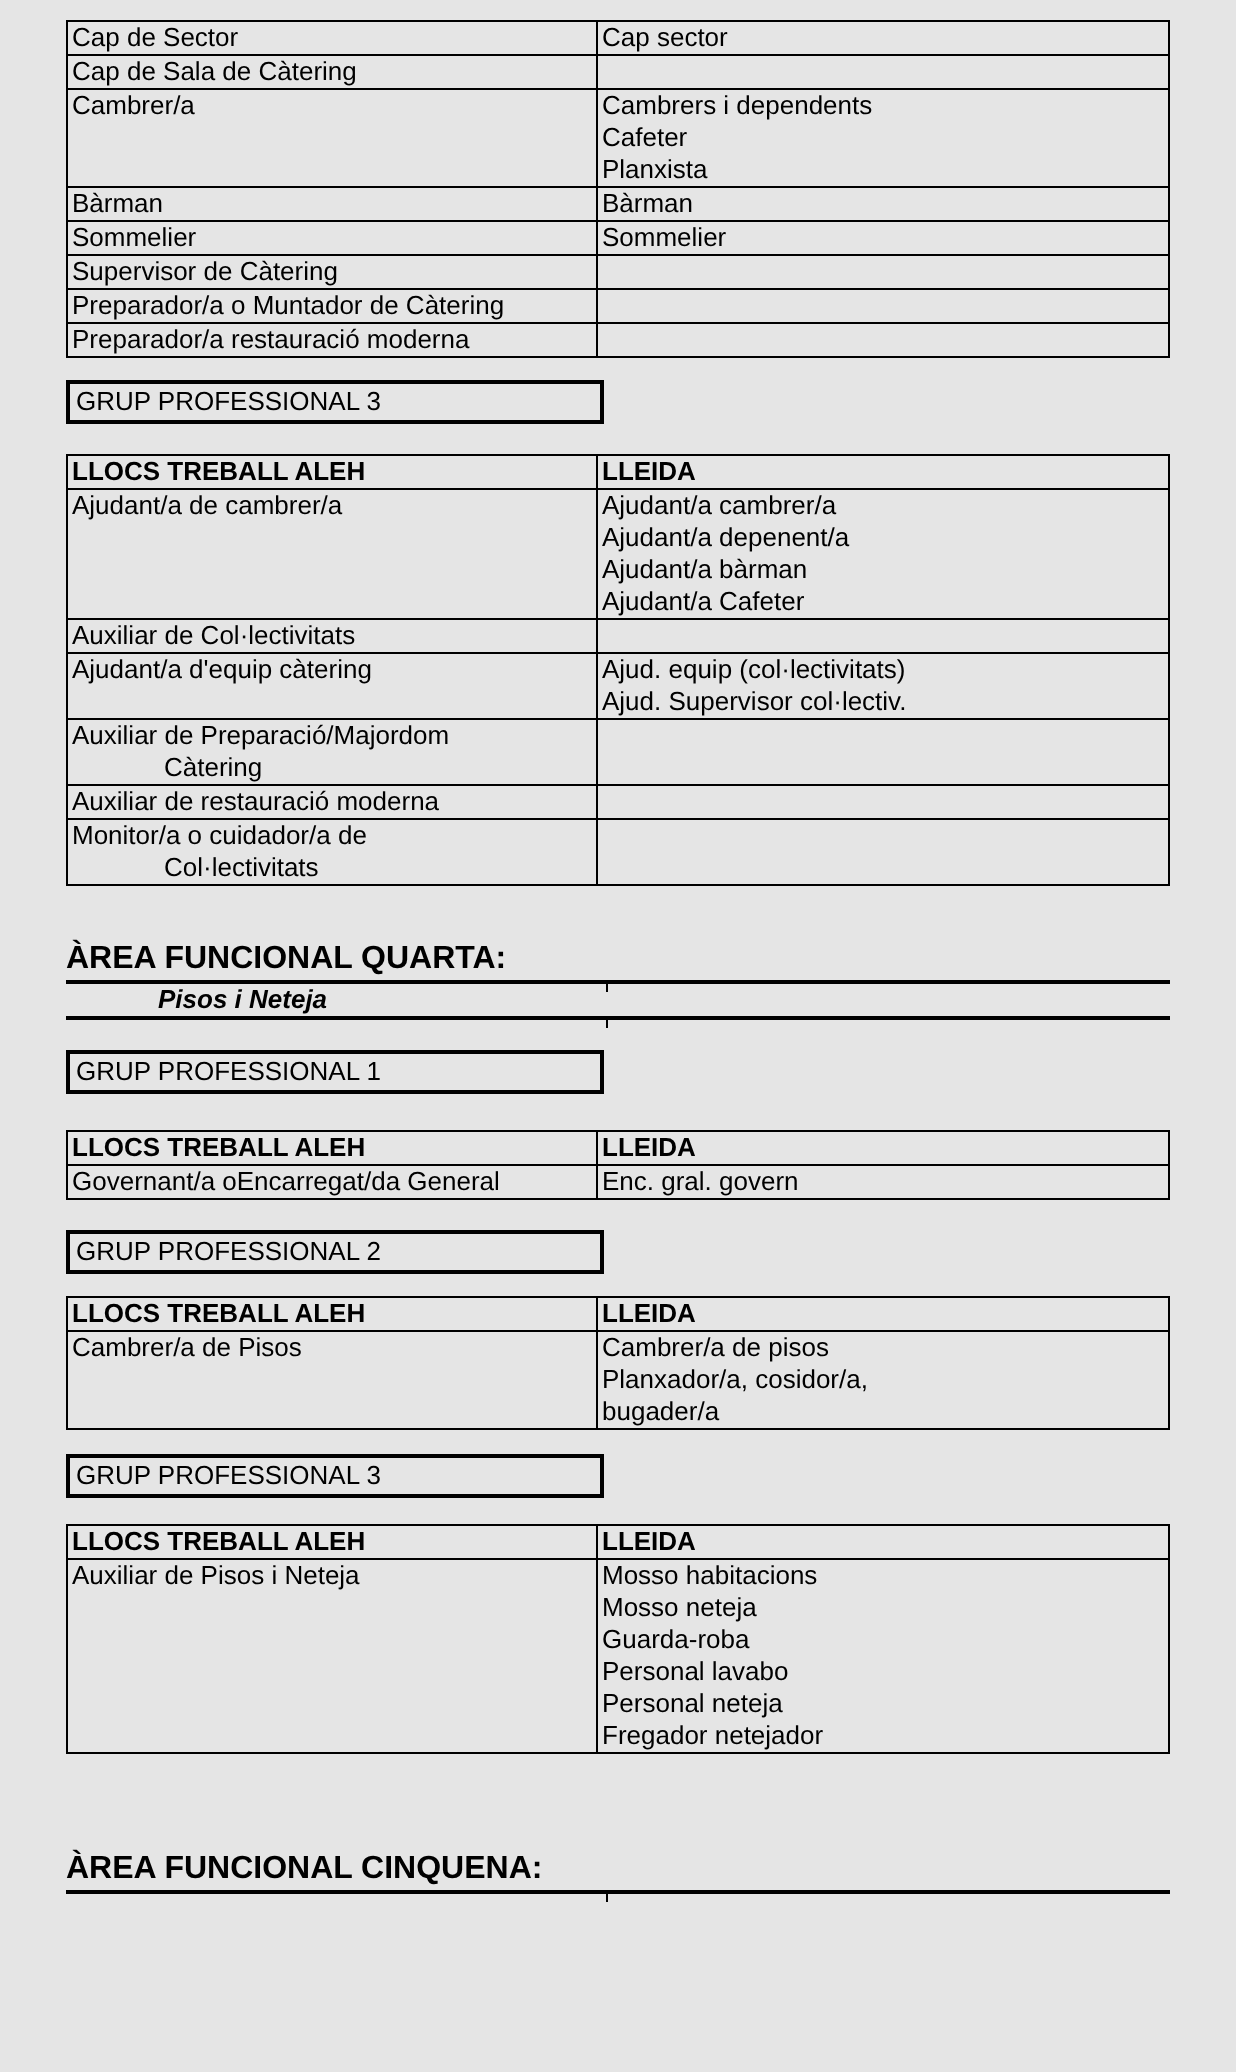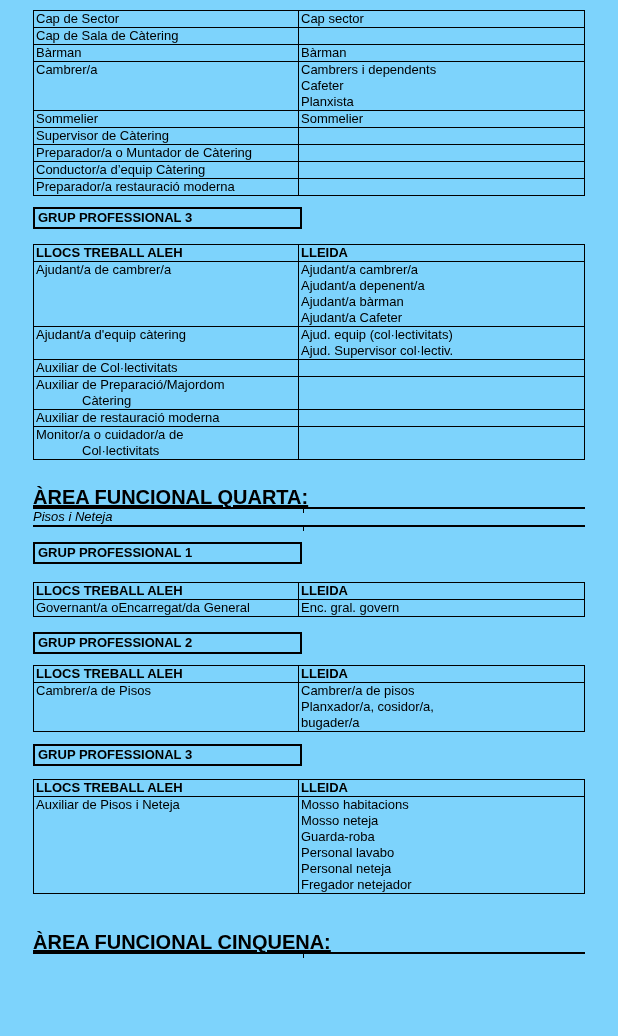--- a/index.html
+++ b/index.html
@@ -1,19 +1,19 @@
 <!DOCTYPE html>
 <html><head>
 <meta charset="utf-8">
 <style>
   html,body{margin:0;padding:0;background:#ffffff;}
   .page{
     position:relative;
     width:618px;height:1036px;
-    background:#7dd3fc;
+    background:#e5e5e5;
     color:#000;
     font-family:"Liberation Sans","DejaVu Sans",sans-serif;
     font-size:13px;
     overflow:hidden;
     box-sizing:border-box;
     padding:10px 33px 0 33px;
   }
   table.map{
     border-collapse:collapse;
     width:552px;
@@ -26,59 +26,59 @@
     line-height:16px;
     overflow:hidden;
     word-wrap:break-word;
   }
   table.map td.hdr{font-weight:bold;}
   .ln{min-height:16px;white-space:nowrap;}
   .ln.ind{padding-left:46px;}
   .gbox{
     width:259px;
     border:2px solid #000;
-    font-weight:bold;
+    font-weight:normal;
     line-height:16px;
     padding:1px 3px;
     white-space:nowrap;
   }
   .h1{
-    font-size:20px;
+    font-size:16px;
     font-weight:bold;
     line-height:20px;
     letter-spacing:0px;
     white-space:nowrap;
-    text-decoration:underline;
   }
   .sub{
     font-size:13px;
-    font-weight:normal;
+    font-weight:bold;
     font-style:italic;
     line-height:16px;
     white-space:nowrap;
+    margin-left:46px;
   }
   .rule{
     position:relative;
     width:552px;
     height:0;
     border-top:2px solid #000;
   }
   .tick{
     position:absolute;
     left:270px;top:0;
     width:1px;height:4px;
     background:#000;
   }
   .mt11{margin-top:11px;}
   .mt12{margin-top:12px;}
   .mt13{margin-top:13px;}
   .mt15{margin-top:15px;}
   .mt18{margin-top:18px;}
   .mt27{margin-top:27px;}
-  .mt30{margin-top:38px;}
+  .mt30{margin-top:48px;}
 </style>
 </head>
 <body>
 
 <div class="page">
 
   <table class="map">
     <colgroup>
         <col style="width:265px">
         <col>
@@ -93,59 +93,53 @@
           </td>
         </tr>
         <tr>
           <td>
             <div class="ln">Cap de Sala de Càtering</div>
           </td>
           <td></td>
         </tr>
         <tr>
           <td>
-            <div class="ln">Bàrman</div>
-          </td>
-          <td>
-            <div class="ln">Bàrman</div>
-          </td>
-        </tr>
-        <tr>
-          <td>
             <div class="ln">Cambrer/a</div>
           </td>
           <td>
             <div class="ln">Cambrers i dependents</div>
             <div class="ln">Cafeter</div>
             <div class="ln">Planxista</div>
           </td>
         </tr>
         <tr>
           <td>
+            <div class="ln">Bàrman</div>
+          </td>
+          <td>
+            <div class="ln">Bàrman</div>
+          </td>
+        </tr>
+        <tr>
+          <td>
             <div class="ln">Sommelier</div>
           </td>
           <td>
             <div class="ln">Sommelier</div>
           </td>
         </tr>
         <tr>
           <td>
             <div class="ln">Supervisor de Càtering</div>
           </td>
           <td></td>
         </tr>
         <tr>
           <td>
             <div class="ln">Preparador/a o Muntador de Càtering</div>
-          </td>
-          <td></td>
-        </tr>
-        <tr>
-          <td>
-            <div class="ln">Conductor/a d’equip Càtering</div>
           </td>
           <td></td>
         </tr>
         <tr>
           <td>
             <div class="ln">Preparador/a restauració moderna</div>
           </td>
           <td></td>
         </tr>
       </tbody>
@@ -169,32 +163,32 @@
           </td>
           <td>
             <div class="ln">Ajudant/a cambrer/a</div>
             <div class="ln">Ajudant/a depenent/a</div>
             <div class="ln">Ajudant/a bàrman</div>
             <div class="ln">Ajudant/a Cafeter</div>
           </td>
         </tr>
         <tr>
           <td>
+            <div class="ln">Auxiliar de Col·lectivitats</div>
+          </td>
+          <td></td>
+        </tr>
+        <tr>
+          <td>
             <div class="ln">Ajudant/a d'equip càtering</div>
           </td>
           <td>
             <div class="ln">Ajud. equip (col·lectivitats)</div>
             <div class="ln">Ajud. Supervisor col·lectiv.</div>
           </td>
-        </tr>
-        <tr>
-          <td>
-            <div class="ln">Auxiliar de Col·lectivitats</div>
-          </td>
-          <td></td>
         </tr>
         <tr>
           <td>
             <div class="ln">Auxiliar de Preparació/Majordom</div>
             <div class="ln ind">Càtering</div>
           </td>
           <td></td>
         </tr>
         <tr>
           <td>

